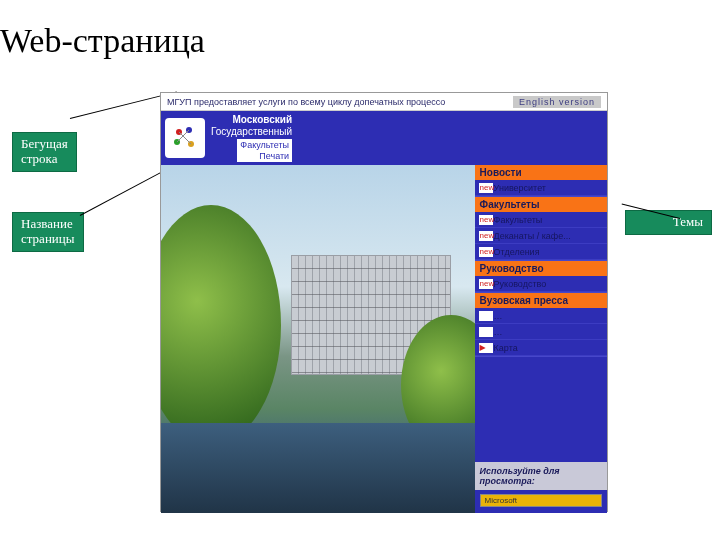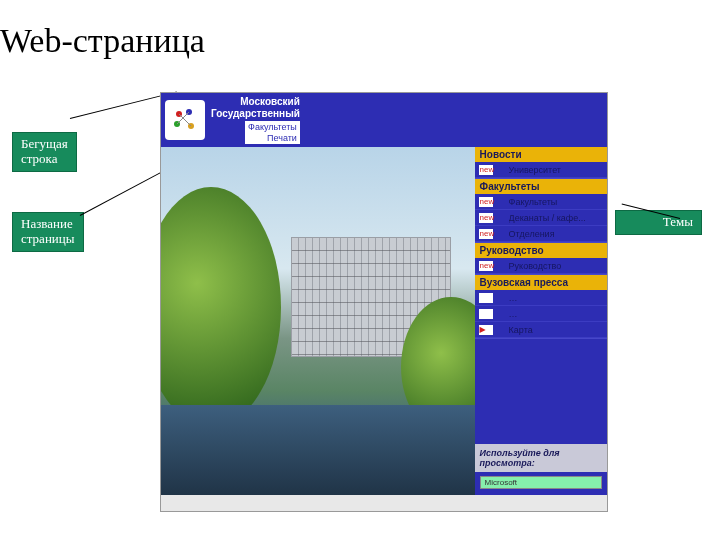--- a/index.html
+++ b/index.html
@@ -25,21 +25,21 @@
     position: absolute;
     background: #178b5c;
     color: #ffffff;
     font-size: 13px;
     line-height: 1.15;
     padding: 4px 8px;
     border: 1px solid #0d6a44;
     font-family: "Times New Roman", serif;
   }
   .callout.left { left: 12px; }
-  .callout.right { right: 18px; padding-left: 47px; }
+  .callout.right { right: 8px; padding-left: 47px; }
   #callout-marquee { top: 132px; }
   #callout-pagename { top: 212px; }
   #callout-themes { top: 210px; }
 
   
   .pointer {
     position: absolute;
     background: #000;
     height: 1px;
   }
@@ -102,21 +102,21 @@
     margin-right: 6px;
     flex-shrink: 0;
   }
   .logo-square svg { width: 28px; height: 28px; }
   .logo-text {
     color: #fff;
     font-size: 10px;
     line-height: 1.15;
   }
   .logo-text .l1 { font-weight: bold; }
-  .logo-text .l2 { font-weight: bold; }
+  .logo-text .l2 { font-weight: normal; }
   .logo-text .l34 {
     background: #fff;
     color: #2d2db3;
     padding: 1px 3px;
     display: inline-block;
     margin-top: 2px;
     font-size: 9px;
   }
   .nav-links {
     flex: 1;
@@ -182,33 +182,33 @@
     background: #2d2db3;
     color: #fff;
     font-size: 10px;
     display: flex;
     flex-direction: column;
   }
   .nav-sec {
     border-bottom: 1px solid #4747c9;
   }
   .nav-head {
-    background: #eab308;
+    background: #f97316;
     color: #1a1a5a;
     padding: 2px 5px;
     font-weight: bold;
     font-size: 10px;
   }
   .nav-item {
     display: flex;
     align-items: center;
     padding: 2px 4px;
     border-bottom: 1px solid #3c3cc2;
     min-height: 16px;
-    gap: 16px;
+    gap: 1px;
   }
   .nav-item .bullet {
     width: 14px;
     height: 10px;
     background: #fff;
     color: #d02020;
     font-size: 8px;
     text-align: left;
     padding-left: 1px;
     flex-shrink: 0;
@@ -226,21 +226,21 @@
     color: #1a1a5a;
     font-size: 9px;
     padding: 4px 5px;
     font-style: italic;
     font-weight: bold;
     text-align: left;
   }
   .viewer-btn {
     margin: 4px 5px 6px;
     display: inline-block;
-    background: #86efac;
+    background: #eab308;
     color: #333;
     font-size: 8px;
     padding: 1px 4px;
     border: 1px solid #888;
   }
 </style>
 </head>
 <body>
 
 <h1 class="slide-title">Web-страница</h1>
@@ -248,20 +248,24 @@
 <div id="callout-marquee" class="callout left">Бегущая<br>строка</div>
 <div id="callout-pagename" class="callout left">Название<br>страницы</div>
 <div id="callout-themes" class="callout right">Темы</div>
 
 <div class="pointer" id="ptr1"></div>
 <div class="pointer" id="ptr2"></div>
 <div class="pointer" id="ptr3"></div>
 
 <div class="webpage">
 
+  <div class="marquee-bar">
+    <span>МГУП предоставляет услуги по всему циклу допечатных процессо</span>
+    <span class="eng">English version</span>
+  </div>
 
   <div class="header-row">
     <div class="logo-block">
       <div class="logo-square">
         <svg viewBox="0 0 28 28">
           <circle cx="8" cy="8" r="3" fill="#d01f1f"></circle>
           <circle cx="18" cy="6" r="3" fill="#2d2db3"></circle>
           <circle cx="6" cy="18" r="3" fill="#2aa02a"></circle>
           <circle cx="20" cy="20" r="3" fill="#d8a020"></circle>
           <line x1="8" y1="8" x2="20" y2="20" stroke="#888" stroke-width="1"></line>

